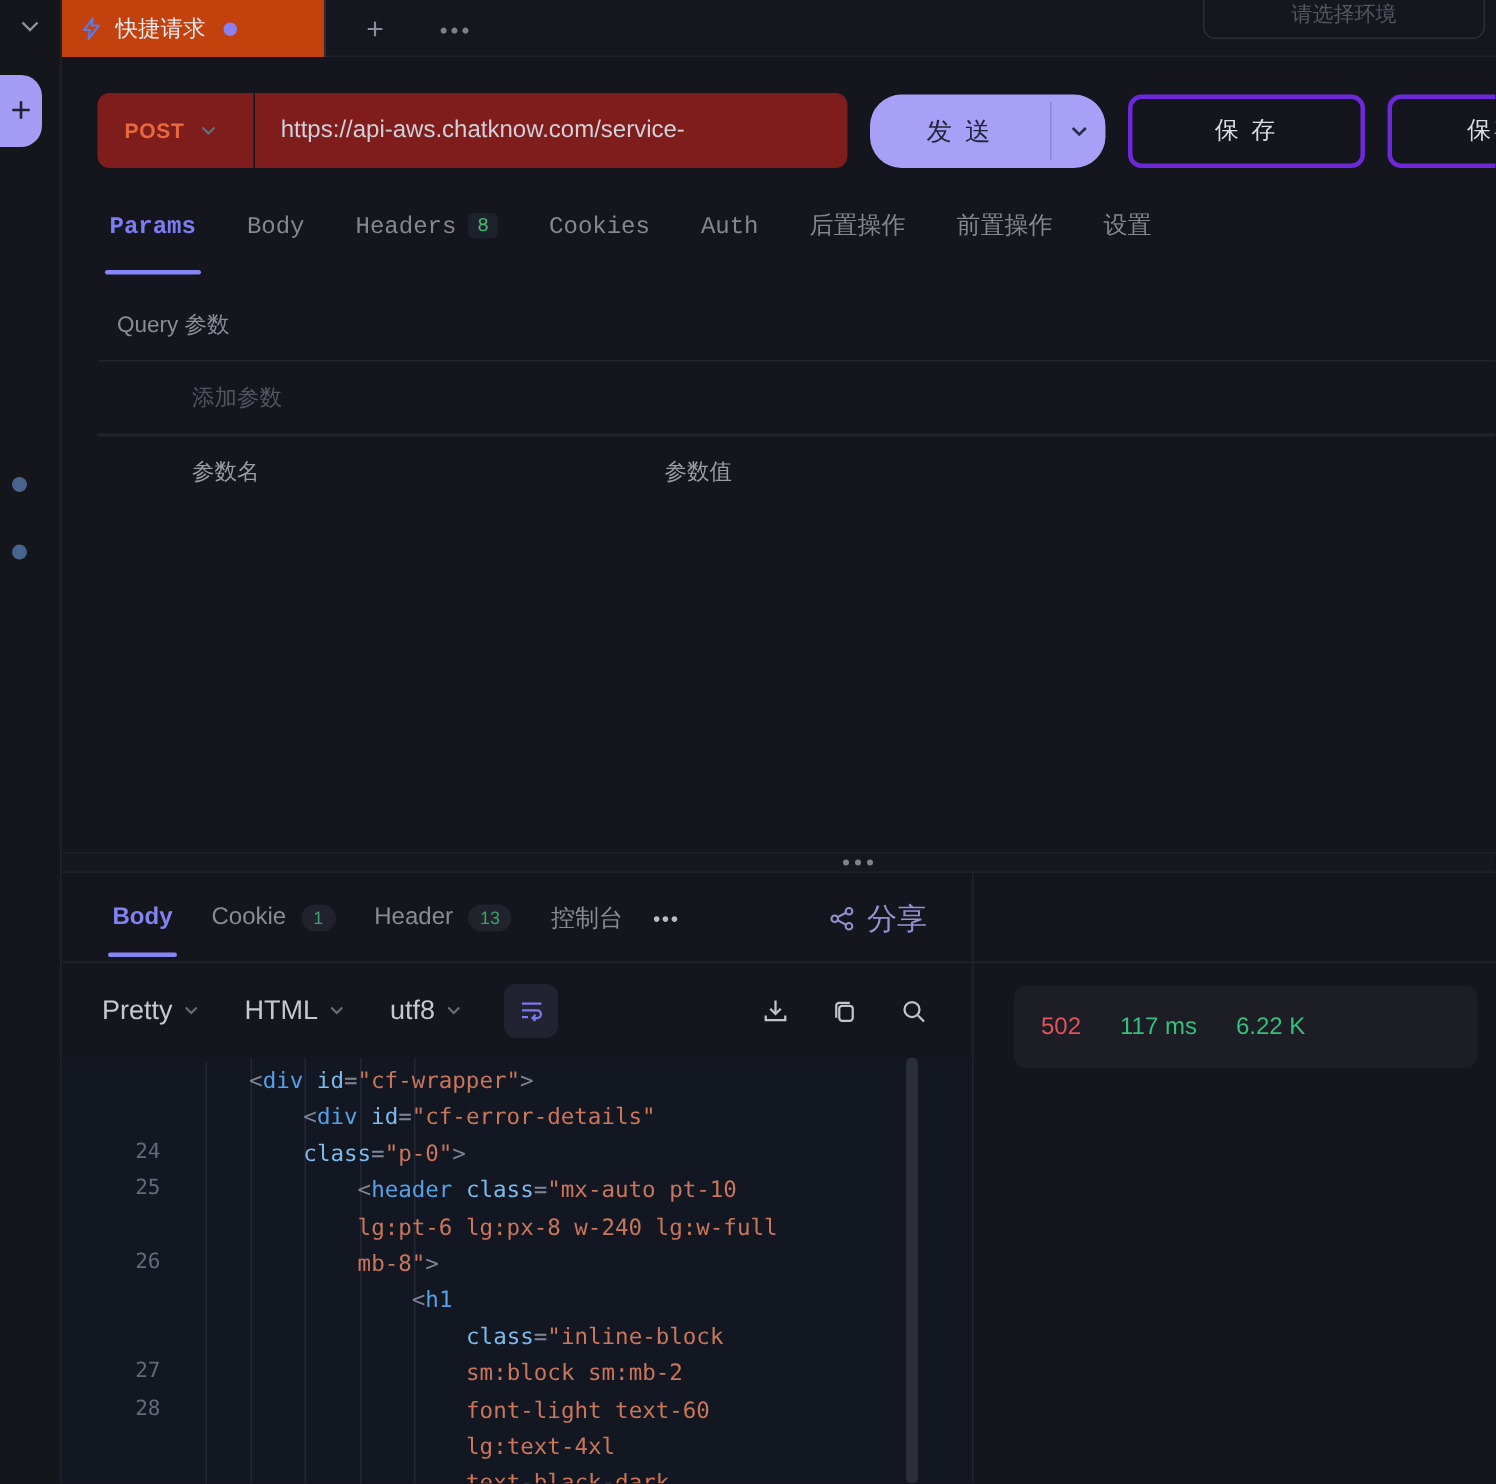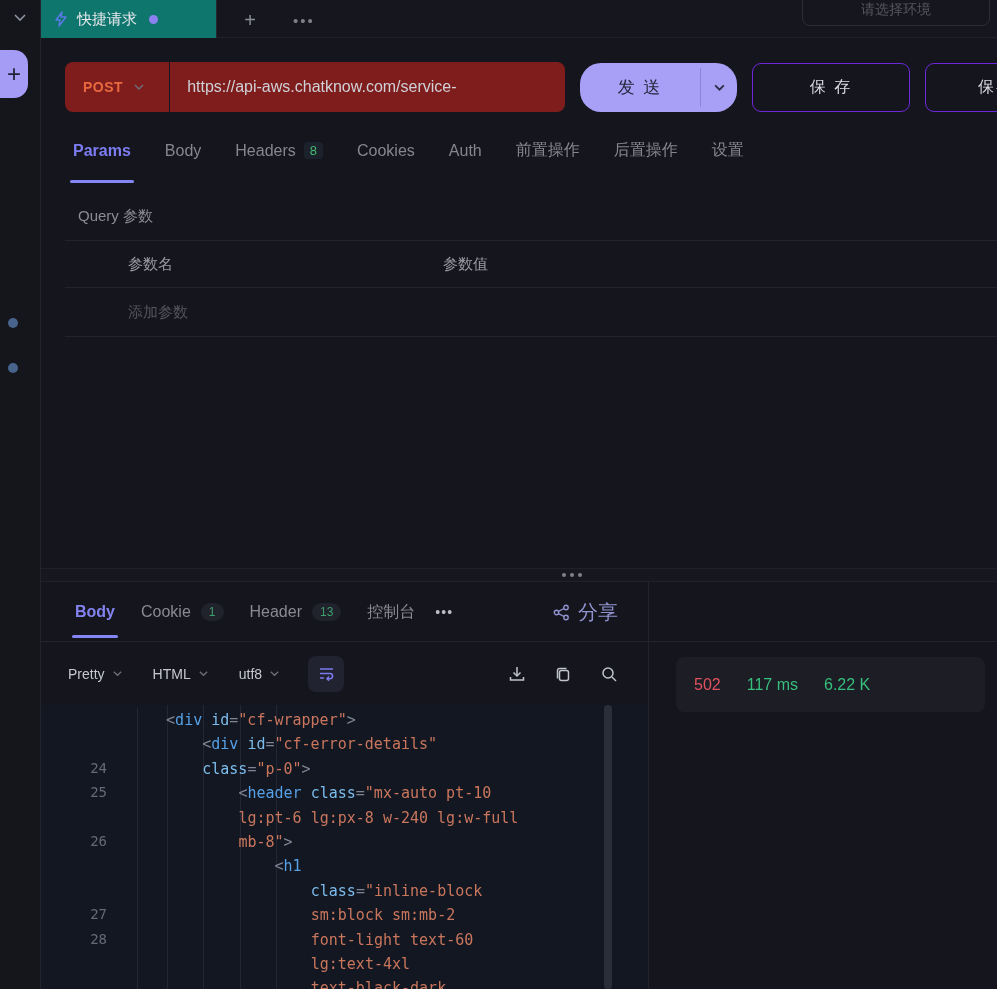--- a/index.html
+++ b/index.html
@@ -13,44 +13,44 @@
 
   
   .rail { position:absolute; left:0; top:0; width:41px; height:989px; background:#15151c; border-right:1px solid #23232d; z-index:5; }
   .rail-chevron { position:absolute; left:11px; top:8px; color:#8e939e; }
   .rail-plus { position:absolute; left:-14px; top:50px; width:42px; height:48px; background:#a59cf5; border-radius:14px; display:flex; align-items:center; justify-content:center; }
   .rail-plus span { color:#202134; font-size:24px; font-weight:400; margin-left:14px; line-height:1; }
   .rail-dot { position:absolute; left:8px; width:10px; height:10px; border-radius:50%; background:#49648c; }
 
   
   .topbar { position:absolute; left:41px; top:0; right:0; height:38px; background:#15161e; border-bottom:1px solid #20212b; z-index:4; }
-  .doc-tab { position:absolute; left:0; top:0; width:176px; height:38px; background:#0f766e; display:flex; align-items:center; gap:8px; padding:12px 12px; border-right:1px solid #262733; }
+  .doc-tab { position:absolute; left:0; top:0; width:176px; height:38px; background:#c2410c; display:flex; align-items:center; gap:8px; padding:12px 12px; border-right:1px solid #262733; }
   .doc-tab-title { color:#e9e9ee; font-size:15px; white-space:nowrap; }
   .dirty-dot { width:9px; height:9px; border-radius:50%; background:#8a80f0; margin-left:4px; }
   .top-plus { position:absolute; left:196px; top:7px; width:26px; height:26px; display:flex; align-items:center; justify-content:center; color:#8a8d98; font-size:20px; }
   .top-more { position:absolute; left:248px; top:7px; width:30px; height:26px; display:flex; align-items:center; justify-content:center; color:#7c7f8a; font-size:15px; letter-spacing:2px; }
   .env-select { position:absolute; right:7px; top:-14px; width:188px; height:40px; border:1px solid #2c2d39; border-radius:8px; display:flex; align-items:flex-end; justify-content:center; padding-bottom:6px; color:#55565f; font-size:14px; }
 
   
   .reqbar { position:absolute; left:41px; top:38px; right:0; height:77px; }
   .url-group { position:absolute; left:24px; top:24px; width:500px; height:50px; background:#7f1d1d; border-radius:8px; display:flex; align-items:center; }
   .method { color:#e8693e; font-weight:bold; font-size:14px; letter-spacing:.5px; padding-left:18px; }
   .method-chevron { color:#6a6d78; margin-left:10px; }
   .url-divider { width:1px; height:50px; background:#15161d; margin-left:24px; }
   .url-text { color:#cfd1d7; font-size:16px; padding-left:17px; white-space:nowrap; overflow:hidden; flex:1; }
   .send-btn { position:absolute; left:539px; top:25px; width:157px; height:49px; background:#a89ff7; border-radius:21px; display:flex; }
   .send-main { width:120px; display:flex; align-items:center; justify-content:center; color:#232438; font-size:17px; letter-spacing:2px; }
   .send-split { width:1px; background:#8d84dc; margin:5px 0; }
   .send-caret { flex:1; display:flex; align-items:center; justify-content:center; color:#2b2c44; }
-  .ghost-btn { position:absolute; top:25px; height:49px; border:1px solid #6d28d9; border-radius:9px; display:flex; align-items:center; justify-content:center; color:#dcdce2; font-size:16px; letter-spacing:2px; }
+  .ghost-btn { position:absolute; top:25px; height:49px; border:3px solid #6d28d9; border-radius:9px; display:flex; align-items:center; justify-content:center; color:#dcdce2; font-size:16px; letter-spacing:2px; }
   .save-btn { left:711px; width:158px; }
   .saveas-btn { left:884px; width:160px; }
 
   
-  .req-tabs { position:absolute; left:41px; top:115px; right:0; height:71px; display:flex; align-items:flex-start; gap:34px; padding-left:32px; font-size:16px; }
+  .req-tabs { position:absolute; left:41px; top:115px; right:0; height:71px; display:flex; align-items:flex-start; gap:34px; padding-left:32px; font-size:16px;font-family:Liberation Mono, monospace; }
   .rtab { color:#86868f; position:relative; height:100%; display:flex; align-items:center; gap:8px; white-space:nowrap; }
   .rtab.active { color:#7d7df2; font-weight:bold; }
   .rtab.active::after { content:""; position:absolute; left:-3px; right:-3px; bottom:3px; height:3px; border-radius:2px; background:#8585f5; }
   .hbadge { color:#46b974; font-size:13px; background:#1c222b; border-radius:4px; padding:1px 6px; }
 
   
   .query { position:absolute; left:41px; top:186px; right:0; height:382px; }
   .query-title { position:absolute; left:37px; top:21px; color:#8b8b95; font-size:15px; }
   .qtable { position:absolute; left:24px; right:0; top:54px; }
   .qrow { border-top:1px solid #22232c; display:flex; align-items:center; }
@@ -71,21 +71,21 @@
   .resp-tabs { position:absolute; left:34px; top:0; height:60px; display:flex; align-items:center; gap:26px; font-size:16px; }
   .resp-tab { color:#8a8a93; position:relative; height:100%; display:flex; align-items:center; gap:10px; white-space:nowrap; }
   .resp-tab.active { color:#8383f0; font-weight:bold; }
   .resp-tab.active::after { content:""; position:absolute; left:-3px; right:-3px; bottom:4px; height:3px; border-radius:2px; background:#8585f5; }
   .resp-tab .clip { max-width:48px; overflow:hidden; display:inline-block; }
   .cbadge { color:#3f9f6d; font-size:12px; background:#20222c; border-radius:10px; padding:2px 8px; }
   .resp-more { color:#b9bcc4; font-size:14px; letter-spacing:1px; margin-left:-6px; }
   .share { position:absolute; left:512px; top:0; height:60px; display:flex; align-items:center; gap:8px; color:#9193cf; font-size:20px; }
 
   .resp-toolbar { position:absolute; left:0; top:60px; width:607px; height:63px; display:flex; align-items:center; }
-  .sel { display:flex; align-items:center; gap:7px; color:#c6c8cf; font-size:14px; }
+  .sel { display:flex; align-items:center; gap:7px; color:#c6c8cf; font-size:18px; }
   .sel .chev { color:#6b6e78; }
   .sel1 { margin-left:27px; } .sel2 { margin-left:30px; } .sel3 { margin-left:30px; }
   .wrap-btn { margin-left:28px; width:36px; height:36px; border-radius:8px; background:#222330; display:flex; align-items:center; justify-content:center; color:#7b7bf0; }
   .tool-icons { margin-left:auto; display:flex; gap:28px; padding-right:30px; color:#c0c4cc; }
 
   .status-pill { position:absolute; left:635px; top:75px; right:12px; height:55px; background:#1c1d25; border-radius:8px; display:flex; align-items:center; gap:26px; padding-left:18px; font-size:16px; }
   .st-code { color:#e0525e; } .st-green { color:#36bf7d; }
 
   
   .code { position:absolute; left:0; top:123px; width:607px; bottom:0; background:#131722; overflow:hidden; font-family:"DejaVu Sans Mono","Liberation Mono",monospace; font-size:15px; }
@@ -170,39 +170,39 @@
       <span>Headers</span>
       <span class="hbadge">8</span>
     </span>
     <span class="rtab">
       <span>Cookies</span>
     </span>
     <span class="rtab">
       <span>Auth</span>
     </span>
     <span class="rtab">
+      <span>后置操作</span>
+    </span>
+    <span class="rtab">
       <span>前置操作</span>
-    </span>
-    <span class="rtab">
-      <span>后置操作</span>
     </span>
     <span class="rtab">
       <span>设置</span>
     </span>
   </div>
 
 <div class="query">
   <div class="query-title">Query 参数</div>
   <div class="qtable">
+    <div class="qrow adder">
+      <span class="qcell-name">添加参数</span>
+    </div>
     <div class="qrow header">
       <span class="qcell-name">参数名</span>
       <span class="qcell-value">参数值</span>
-    </div>
-    <div class="qrow adder">
-      <span class="qcell-name">添加参数</span>
     </div>
   </div>
 </div>
 
 <div class="splitter">
   <div class="splitter-dots">
       <i></i>
       <i></i>
       <i></i>
     </div>

